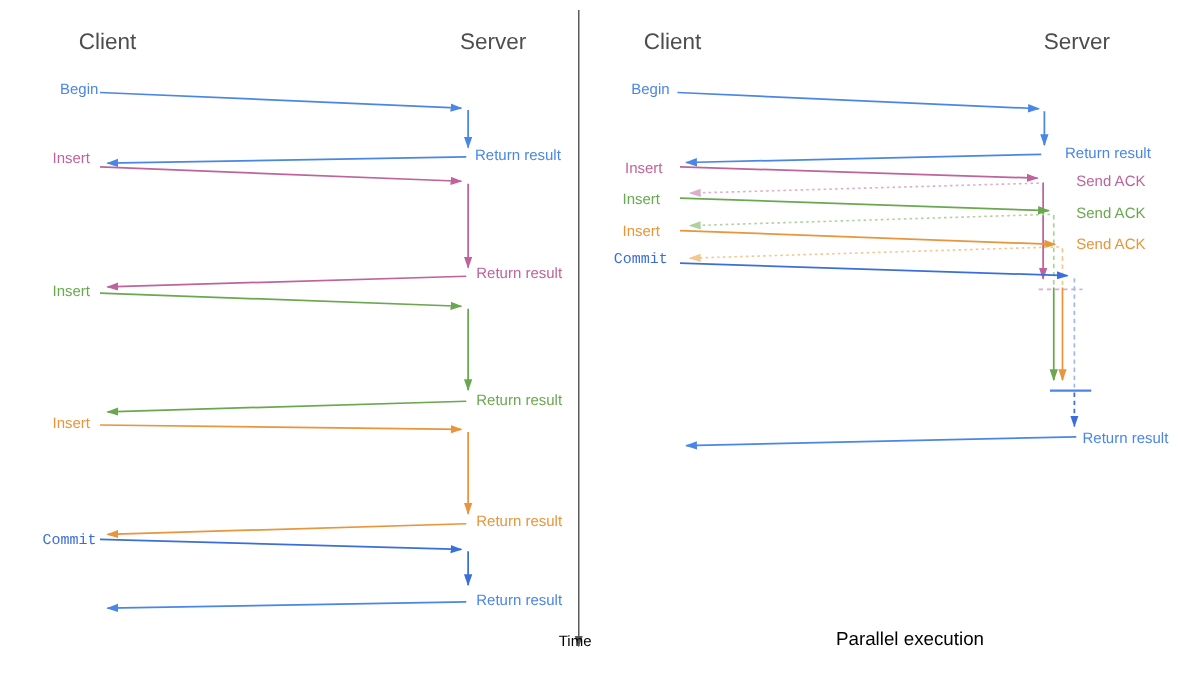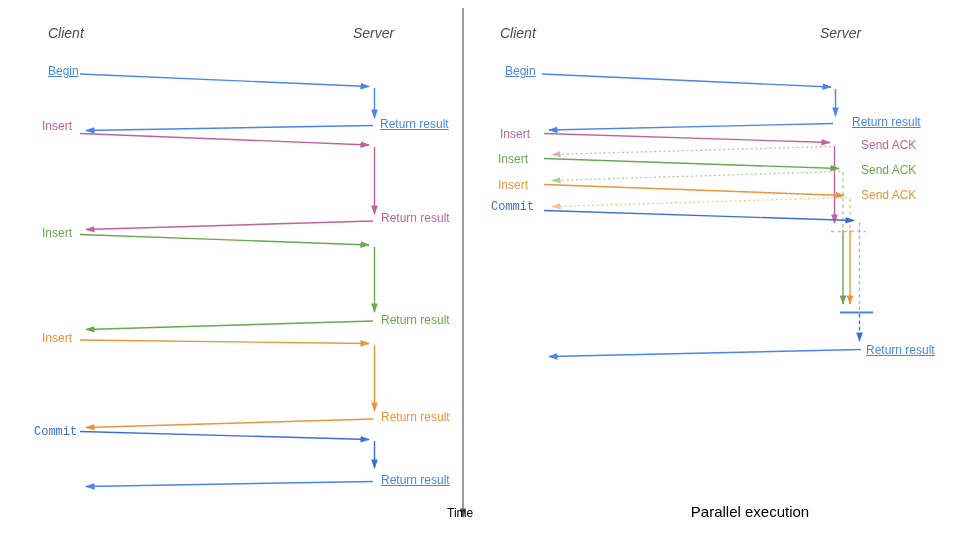--- a/index.html
+++ b/index.html
@@ -21,24 +21,24 @@
   .st-pink{stroke:var(--pink);} .st-pink-light{stroke:var(--pink-light);}
   .st-green{stroke:var(--green);} .st-green-light{stroke:var(--green-light);}
   .st-orange{stroke:var(--orange);} .st-orange-light{stroke:var(--orange-light);}
   .st-axis{stroke:var(--axis-gray);stroke-width:1.2 !important;}
   #m-blue path{fill:var(--blue);} #m-blue-dark path{fill:var(--blue-dark);} #m-blue-light path{fill:var(--blue-light);}
   #m-pink path{fill:var(--pink);} #m-pink-light path{fill:var(--pink-light);}
   #m-green path{fill:var(--green);} #m-green-light path{fill:var(--green-light);}
   #m-orange path{fill:var(--orange);} #m-orange-light path{fill:var(--orange-light);}
   #m-axis path{fill:var(--axis-gray);}
   .lbl{position:absolute;font-size:12px;line-height:14px;white-space:nowrap;}
-  .hdr{position:absolute;font-size:14px;line-height:15px;font-style:italic;color:var(--header-gray);white-space:nowrap;}
+  .hdr{position:absolute;font-size:18px;line-height:15px;color:var(--header-gray);white-space:nowrap;margin-left:15px;}
   .cap{position:absolute;font-size:15px;line-height:17px;color:var(--caption-black);width:300px;text-align:center;}
   .time-lbl{position:absolute;font-size:12px;line-height:14px;color:#000;}
-  .c-blue{color:var(--blue);text-decoration:underline;} .c-blue-dark{color:var(--blue-dark);font-family:Liberation Mono, monospace;}
+  .c-blue{color:var(--blue);} .c-blue-dark{color:var(--blue-dark);font-family:Liberation Mono, monospace;}
   .c-pink{color:var(--pink);} .c-green{color:var(--green);} .c-orange{color:var(--orange);}
 </style>
 </head>
 <body>
 
 <div class="canvas">
 
   <svg class="lines" width="960" height="540">
     <defs>
       <marker id="m-blue" markerUnits="userSpaceOnUse" markerWidth="9.5" markerHeight="9.5" viewBox="0 0 10 10" refX="9" refY="5" orient="auto">
@@ -141,17 +141,17 @@
   <div class="lbl c-blue" style="left:505px;top:64px">Begin</div>
   <div class="lbl c-blue" style="left:852px;top:115px">Return result</div>
   <div class="lbl c-pink" style="left:500px;top:127px">Insert</div>
   <div class="lbl c-pink" style="left:861px;top:138px">Send ACK</div>
   <div class="lbl c-green" style="left:498px;top:152px">Insert</div>
   <div class="lbl c-green" style="left:861px;top:163px">Send ACK</div>
   <div class="lbl c-orange" style="left:498px;top:178px">Insert</div>
   <div class="lbl c-orange" style="left:861px;top:188px">Send ACK</div>
   <div class="lbl c-blue-dark" style="left:491px;top:200px">Commit</div>
   <div class="lbl c-blue" style="left:866px;top:343px">Return result</div>
-  <div class="cap" style="left:600px;top:503px">Parallel execution</div>
+  <div class="cap" style="left:578px;top:503px">Parallel execution</div>
 
   <div class="time-lbl" style="left:447px;top:506px">Time</div>
 
 </div>
 
 </body></html>

